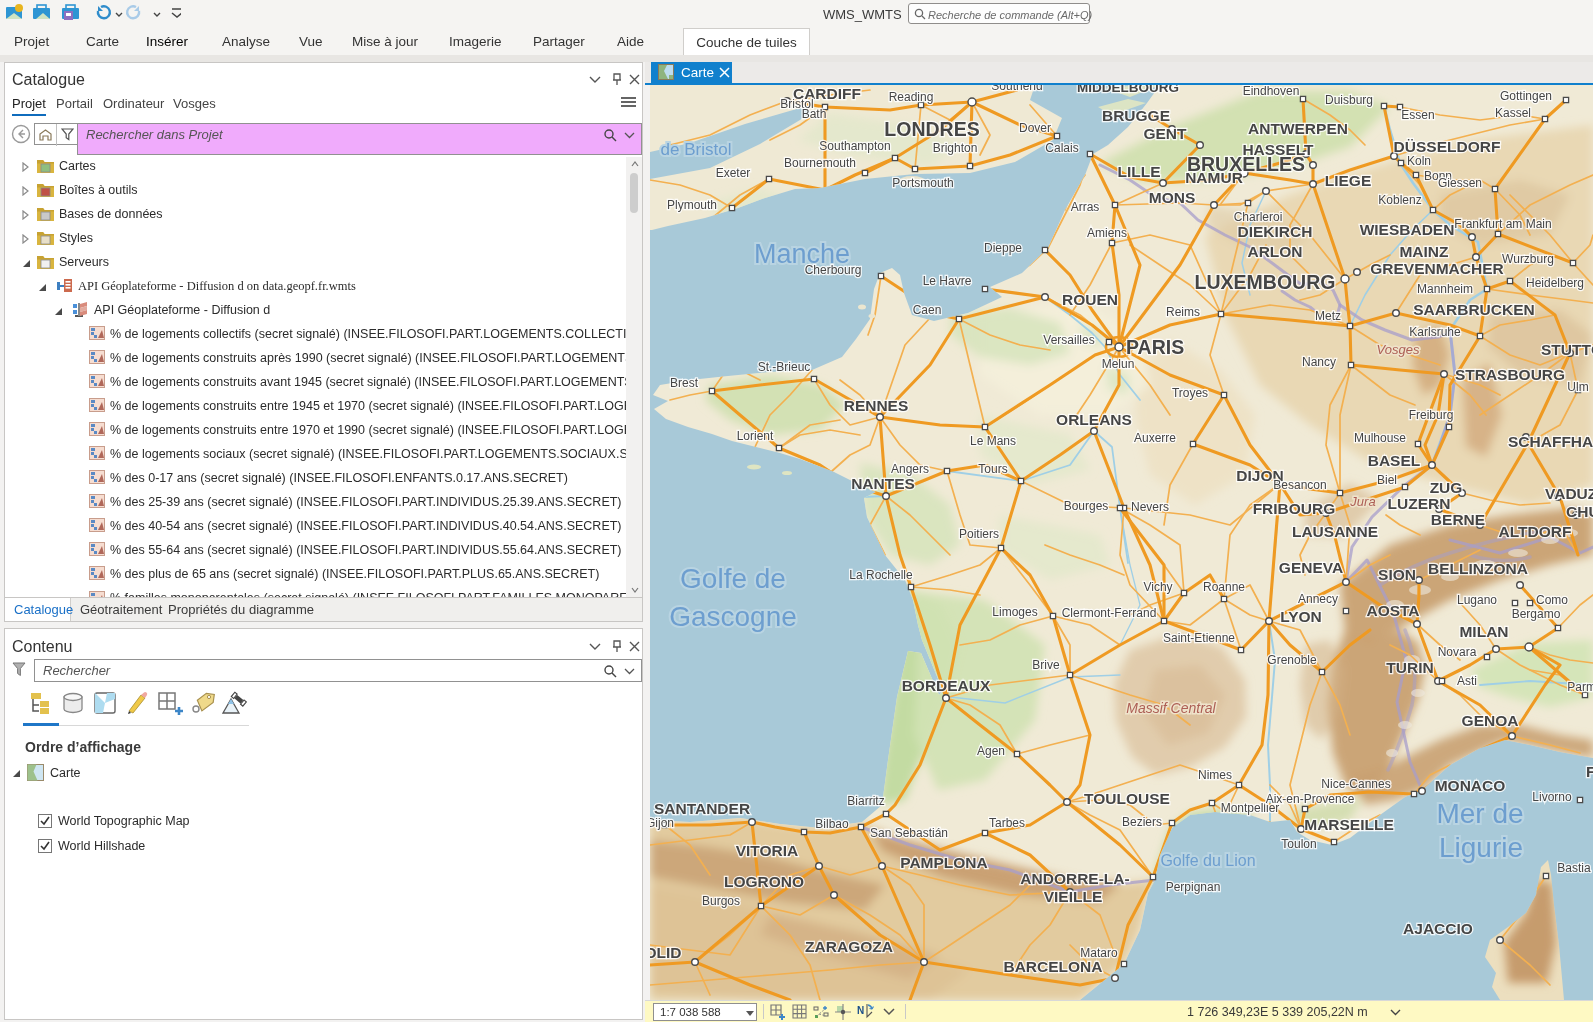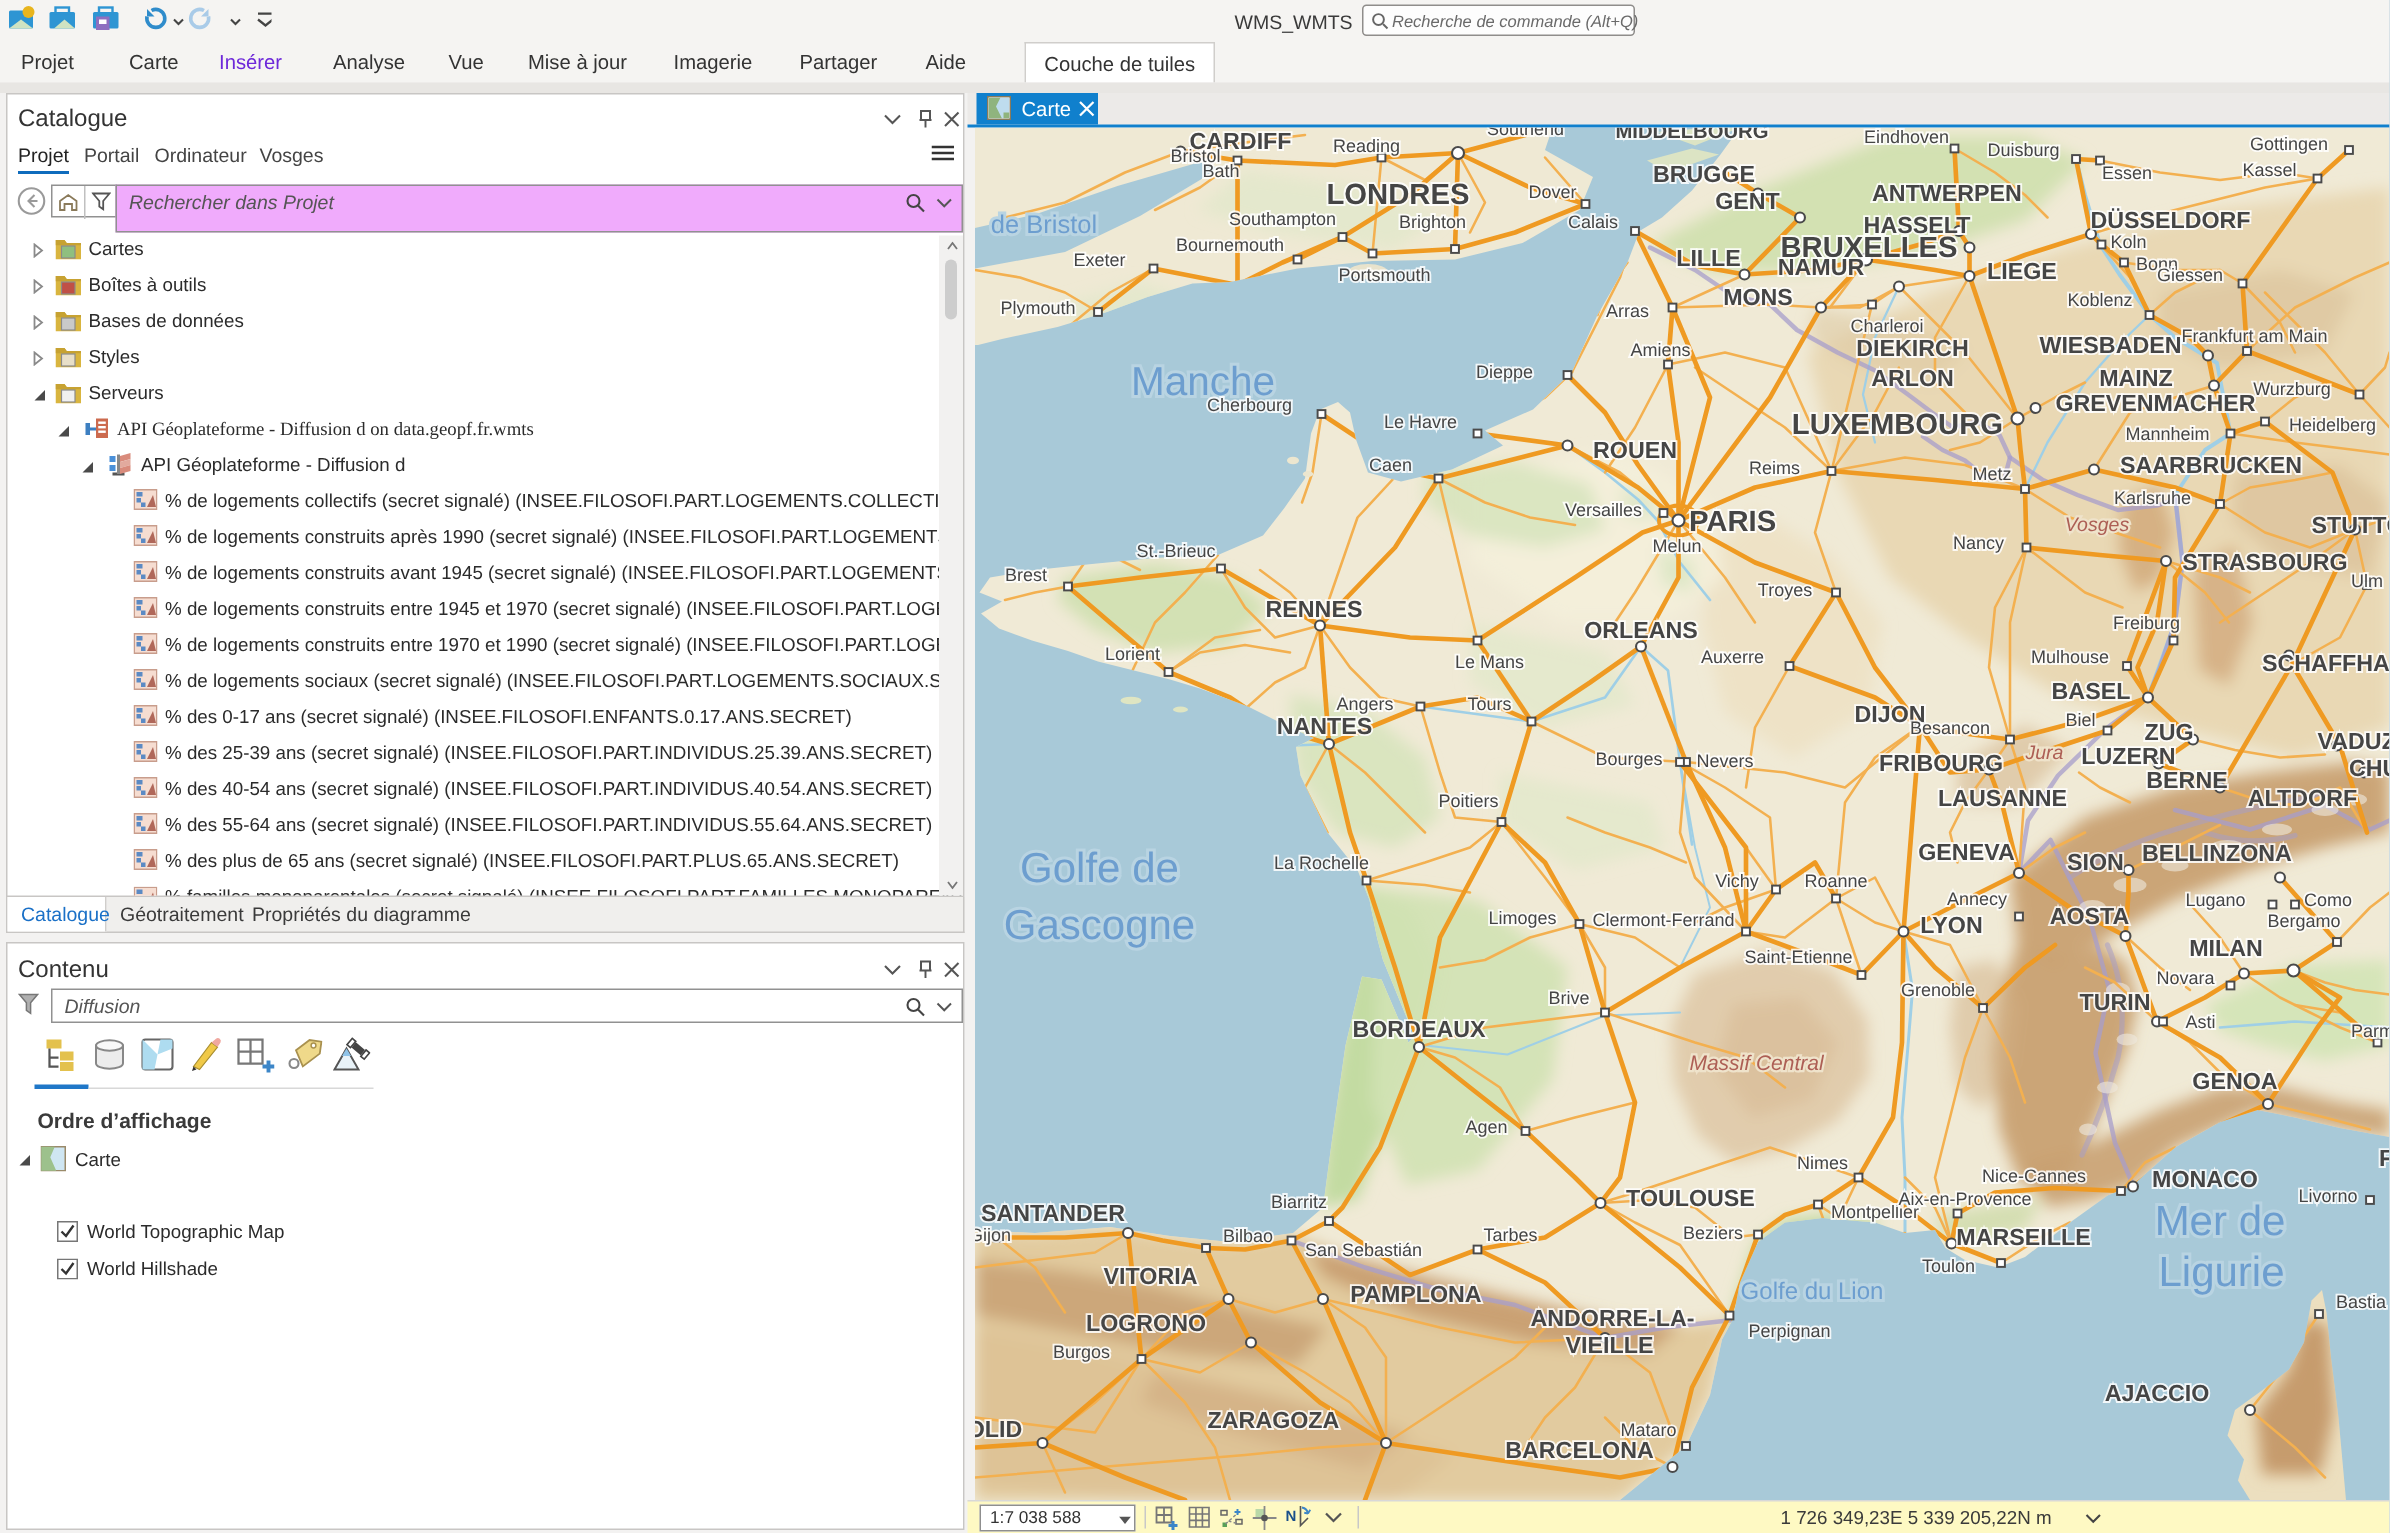--- a/index.html
+++ b/index.html
@@ -39,21 +39,21 @@
      <svg class="abs" style="left:5px;top:4px" width="12" height="12" viewBox="0 0 12 12">
         <circle cx="5" cy="5" r="3.6" fill="none" stroke="#666" stroke-width="1.3"></circle>
         <path d="M8 8 L11 11" stroke="#666" stroke-width="1.3"></path>
       </svg>
      <div class="abs" style="left:19px;top:5px;font-size:11px;font-style:italic;color:#6a6a6a;white-space:nowrap;">Recherche de commande (Alt+Q)</div>
   </div>
 </div>
 <div class="abs" style="left:0;top:28px;width:1593px;height:27px;background:#f5f4f2;">
   <div class="abs" style="left:14px;top:6px;font-size:13.5px;color:#333;">Projet</div>
   <div class="abs" style="left:86px;top:6px;font-size:13.5px;color:#333;">Carte</div>
-  <div class="abs" style="left:146px;top:6px;font-size:13.5px;color:#6d28d9;">Insérer</div>
+  <div class="abs" style="left:146px;top:6px;font-size:13.5px;color:#000000;">Insérer</div>
   <div class="abs" style="left:222px;top:6px;font-size:13.5px;color:#333;">Analyse</div>
   <div class="abs" style="left:299px;top:6px;font-size:13.5px;color:#333;">Vue</div>
   <div class="abs" style="left:352px;top:6px;font-size:13.5px;color:#333;">Mise à jour</div>
   <div class="abs" style="left:449px;top:6px;font-size:13.5px;color:#333;">Imagerie</div>
   <div class="abs" style="left:533px;top:6px;font-size:13.5px;color:#333;">Partager</div>
   <div class="abs" style="left:617px;top:6px;font-size:13.5px;color:#333;">Aide</div>
   <div class="abs" style="left:683px;top:0;width:127px;height:27px;background:#fff;border:1px solid #d0cecb;border-bottom:none;text-align:center;">
     <div style="margin-top:6px;font-size:13.5px;color:#333;">Couche de tuiles</div>
   </div>
 </div>
@@ -292,21 +292,21 @@
   <svg class="abs" style="left:607px;top:11px" width="10" height="13" viewBox="0 0 10 13">
       <path d="M2 1 h6 v6 h-6 Z M5 7 v5 M1 7 h8" fill="none" stroke="#555" stroke-width="1.3"></path>
     </svg>
   <svg class="abs" style="left:624px;top:12px" width="11" height="11" viewBox="0 0 11 11">
       <path d="M1 1 L10 10 M10 1 L1 10" stroke="#555" stroke-width="1.4"></path>
     </svg>
   <svg class="abs" style="left:7px;top:33px" width="14" height="16" viewBox="0 0 14 16">
       <path d="M1 1 h12 l-4.6 5.5 v7 l-2.8 -2 V6.5 Z" fill="#b0b0b0" stroke="#777" stroke-width="1"></path>
     </svg>
   <div class="abs" style="left:29px;top:30px;width:608px;height:23px;border:1px solid #919191;background:#fff;">
-    <div class="abs" style="left:8px;top:3px;font-size:13px;font-style:italic;color:#555;">Diffusion</div>
+    <div class="abs" style="left:8px;top:3px;font-size:13px;font-style:italic;color:#555;">Rechercher</div>
     <svg class="abs" style="left:568px;top:4px" width="14" height="14" viewBox="0 0 14 14">
         <circle cx="6" cy="6" r="4" fill="none" stroke="#444" stroke-width="1.4"></circle>
         <path d="M9 9 L13 13" stroke="#444" stroke-width="1.4"></path>
       </svg>
     <svg class="abs" style="left:589px;top:8px" width="11" height="7" viewBox="0 0 11 7">
         <path d="M1 1 l4.5 4.5 L10 1" fill="none" stroke="#555" stroke-width="1.3"></path>
       </svg>
   </div>
   <div class="abs" style="left:18px;top:94px;width:36px;height:3px;background:#1f77c8;"></div>
   <div class="abs" style="left:54px;top:96px;width:190px;height:1px;background:#d8d8d8;"></div>

